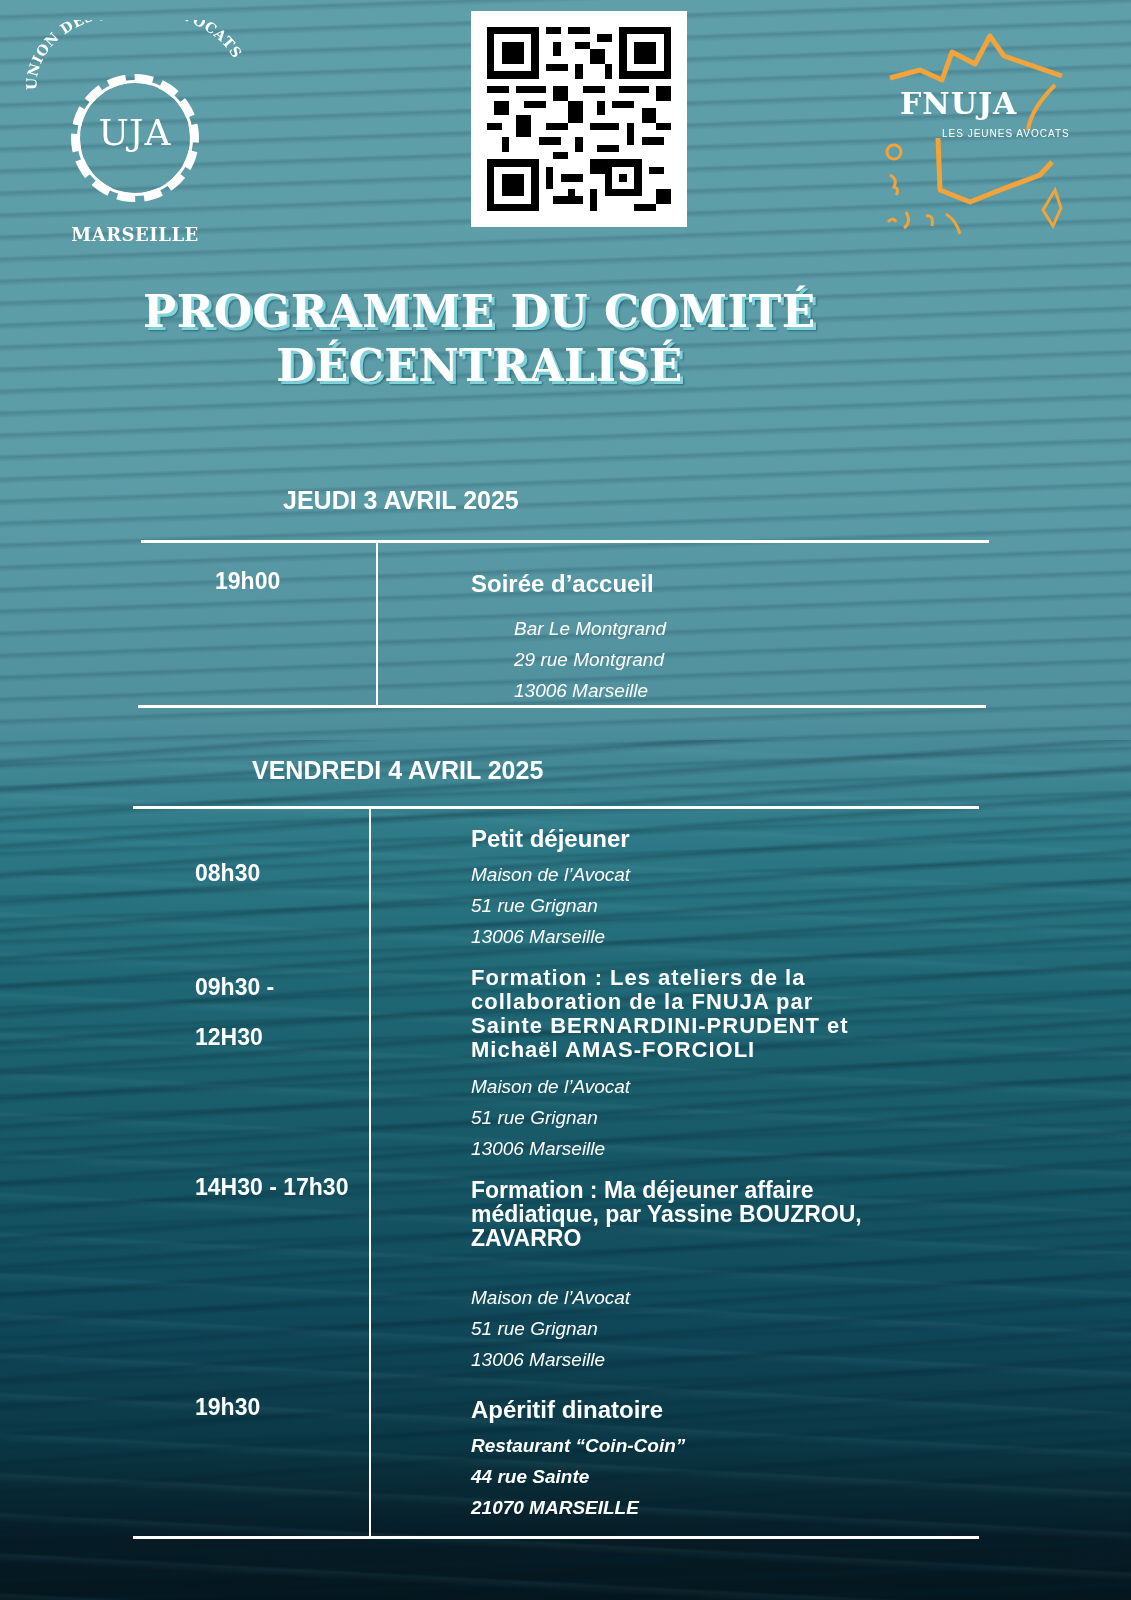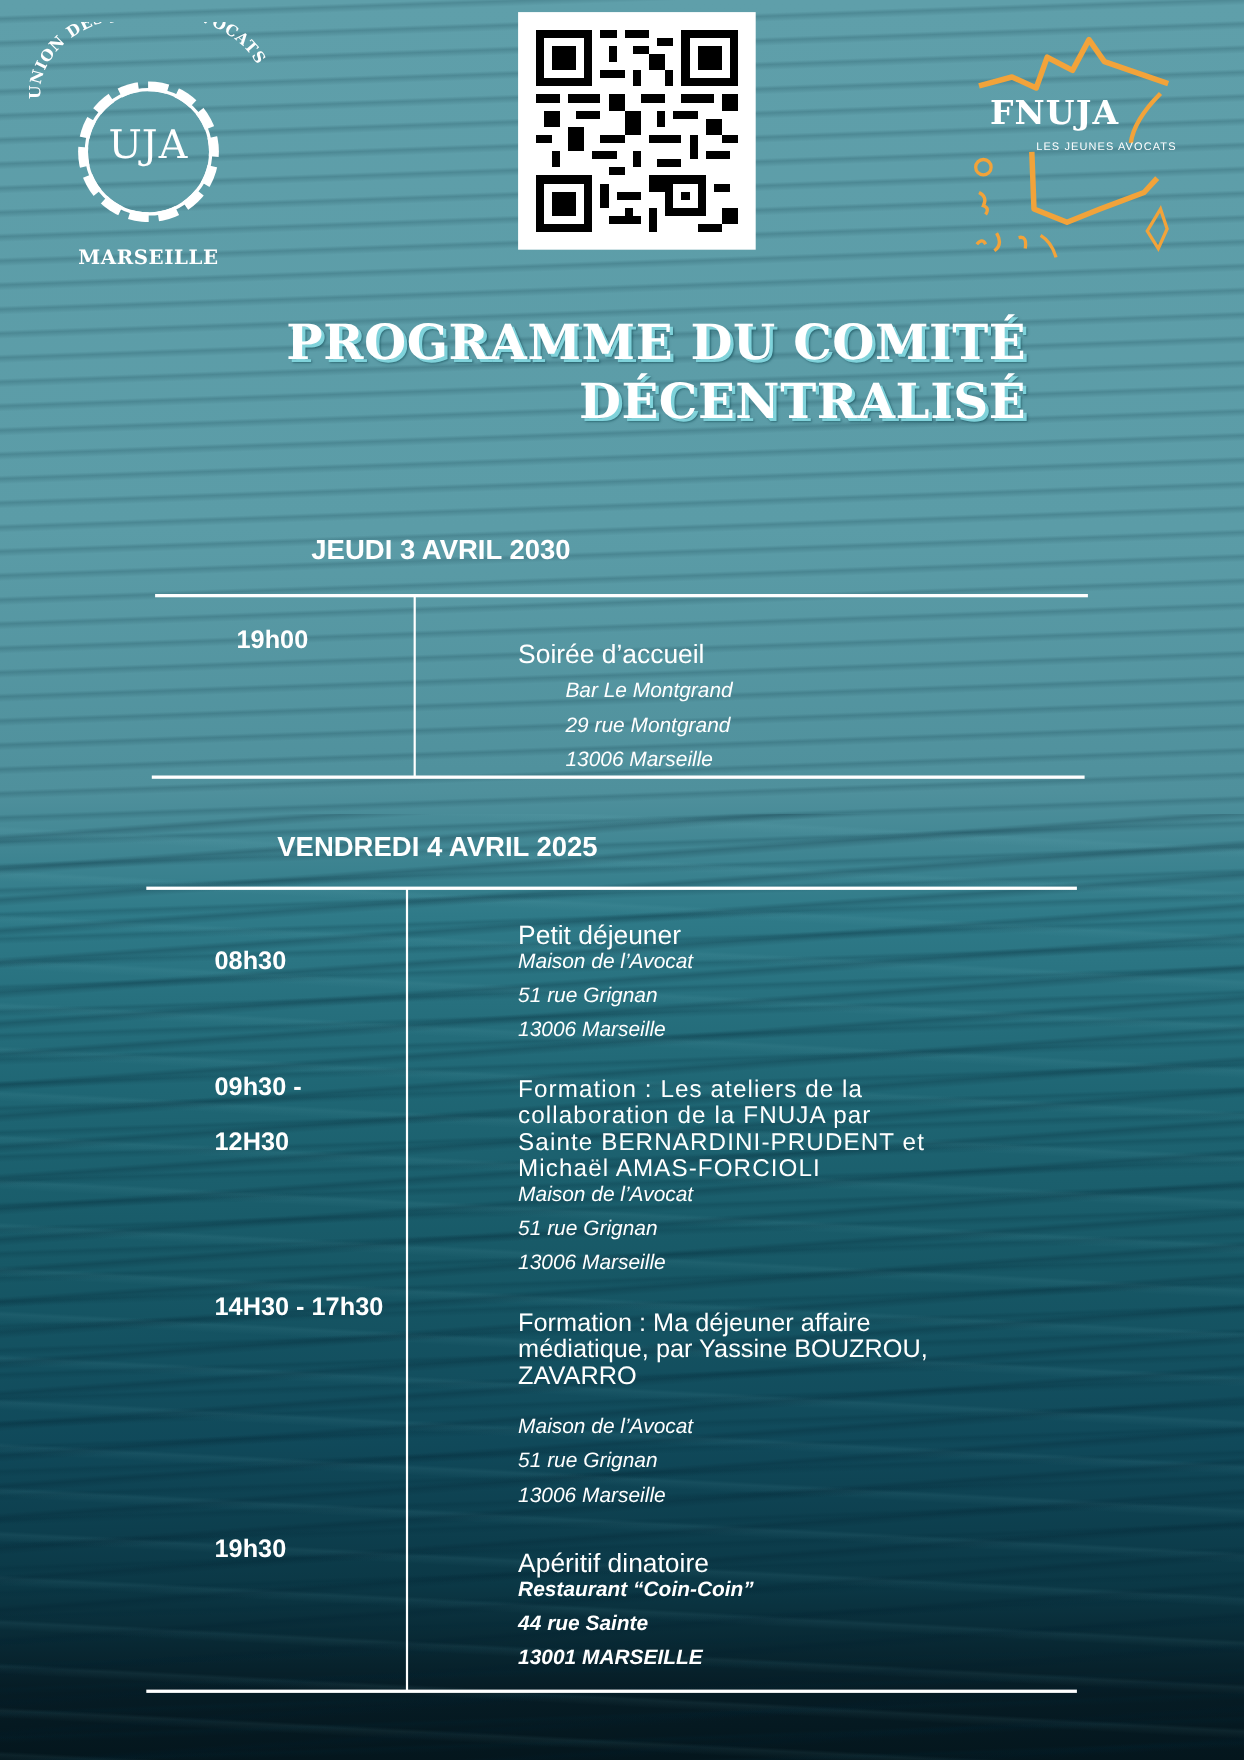--- a/index.html
+++ b/index.html
@@ -33,29 +33,29 @@
   .qr { left:471px; top:11px; width:216px; height:216px; background:#fff; }
   .qr svg { position:absolute; left:16px; top:16px; }
 
   
   .fnuja { left:880px; top:30px; width:200px; height:215px; }
   .fnuja-name { position:absolute; left:20px; top:56px; font-family:"DejaVu Serif", serif; font-weight:bold;
     font-size:30px; letter-spacing:1px; }
   .fnuja-sub { position:absolute; left:62px; top:98px; font-size:10px; letter-spacing:1px; }
 
   
-  .title { left:0; top:285px; width:933px; text-align:right;
+  .title { left:0; top:285px; width:933px; text-align:center;
     font-family:"DejaVu Serif", serif; font-weight:bold; font-size:44px; line-height:54px;
-    text-shadow: 3px 3px 0 #7fd2da, 4px 4px 2px rgba(0,60,70,0.5); letter-spacing:0.5px; }
+    text-shadow: 3px 3px 0 #7fd2da, 4px 4px 2px rgba(0,60,70,0.5); letter-spacing:0.5px;padding-left:13px; }
 
   .day { font-weight:bold; font-size:25px; }
   .hline { position:absolute; height:3px; background:#fff; }
   .vline { position:absolute; width:2px; background:#fff; }
   .time { position:absolute; font-weight:bold; font-size:23px; }
-  .ev-title { position:absolute; font-weight:normal; font-size:24px; line-height:24px;margin-top:12px; }
+  .ev-title { position:absolute; font-weight:bold; font-size:24px; line-height:24px; }
   .ev-title.small { font-size:22px; line-height:24px; letter-spacing:1px; }
   .addr { position:absolute; font-style:italic; font-size:19px; line-height:31px; }
   .addr div { white-space:nowrap; }
 </style>
 </head>
 <body>
 
 <div class="waves"></div>
 
 <div class="abs uja">
@@ -146,21 +146,21 @@
   </svg>
   <div class="fnuja-name">FNUJA</div>
   <div class="fnuja-sub">LES JEUNES AVOCATS</div>
 </div>
 
 <div class="abs title">
   <div>PROGRAMME DU COMITÉ</div>
   <div>DÉCENTRALISÉ</div>
 </div>
 
-<div class="abs day" style="left:283px;top:486px;">JEUDI 3 AVRIL 2030</div>
+<div class="abs day" style="left:283px;top:486px;">JEUDI 3 AVRIL 2025</div>
 <div class="hline" style="left:141px;top:540px;width:848px;"></div>
 <div class="vline" style="left:376px;top:542px;height:165px;"></div>
 <div class="hline" style="left:138px;top:705px;width:848px;"></div>
 
 <div class="time" style="left:215px;top:568px;">19h00</div>
 <div class="ev-title" style="left:471px;top:572px;">Soirée d’accueil</div>
 <div class="addr" style="left:478px;top:613px;margin-left:36px;">
   <div>Bar Le Montgrand</div>
   <div>29 rue Montgrand</div>
   <div>13006 Marseille</div>
@@ -203,14 +203,14 @@
   <div>Maison de l’Avocat</div>
   <div>51 rue Grignan</div>
   <div>13006 Marseille</div>
 </div>
 
 <div class="time" style="left:195px;top:1394px;">19h30</div>
 <div class="ev-title" style="left:471px;top:1398px;">Apéritif dinatoire</div>
 <div class="addr" style="left:471px;top:1430px;font-weight:bold;">
   <div>Restaurant “Coin-Coin”</div>
   <div>44 rue Sainte</div>
-  <div>13001 MARSEILLE</div>
+  <div>21070 MARSEILLE</div>
 </div>
 
 </body></html>

